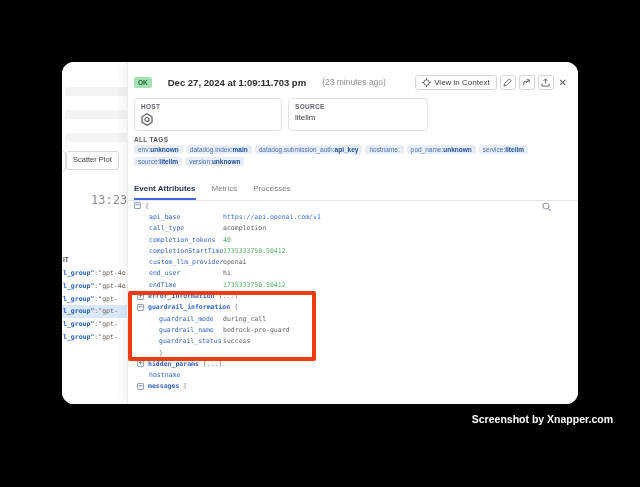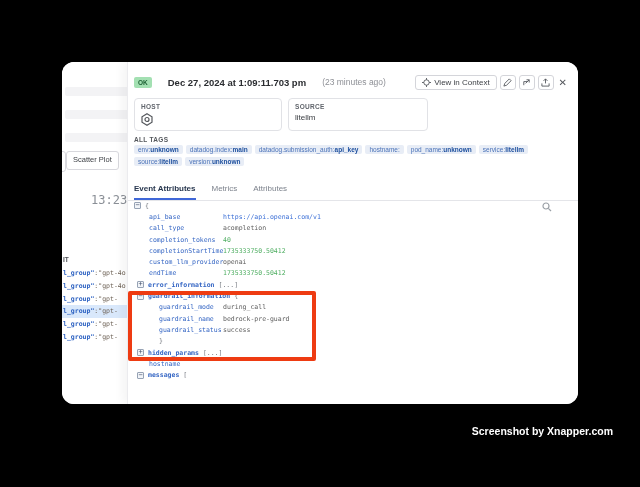--- a/index.html
+++ b/index.html
@@ -62,21 +62,21 @@
   .kx{color:#3566c4;font-weight:bold;margin-right:4px;}
   .v-link{color:#3b6fd6;}
   .v-string{color:#5e5e5e;}
   .v-number{color:#4fae62;}
   .p{color:#777b82;}
   .search-ico{position:absolute;right:26px;top:140px;}
   
   .annotation{position:absolute;left:66px;top:229px;width:188px;height:70px;box-sizing:border-box;
               border:4px solid #ee3b12;border-radius:2px;z-index:40;}
   
-  .watermark{position:absolute;right:27px;top:413px;color:#fff;font-size:10.5px;font-weight:bold;margin-top:12px;}
+  .watermark{position:absolute;right:27px;top:413px;color:#fff;font-size:10.5px;font-weight:bold;}
   svg{display:block;}
 </style>
 </head>
 <body>
 
 <div class="window">
 
   <div class="left-col">
     <div class="skel s1"></div>
     <div class="skel s2"></div>
@@ -180,21 +180,21 @@
         <span class="tag"><span class="tag-key">hostname:</span></span>
         <span class="tag"><span class="tag-key">pod_name:</span><span class="tag-val">unknown</span></span>
         <span class="tag"><span class="tag-key">service:</span><span class="tag-val">litellm</span></span>
         <span class="tag"><span class="tag-key">source:</span><span class="tag-val">litellm</span></span>
         <span class="tag"><span class="tag-key">version:</span><span class="tag-val">unknown</span></span>
       </div>
 
     <div class="tabs">
         <div class="tab active">Event Attributes</div>
         <div class="tab">Metrics</div>
-        <div class="tab">Attributes</div>
+        <div class="tab">Processes</div>
       </div>
 
     <div class="json">
         <div class="json-row ind0 has-exp">
           <span class="exp">−</span>
           <span class="p">{</span>
         </div>
         <div class="json-row ind1">
           <span class="k grp-a">api_base</span>
           <span class="v-link">https://api.openai.com/v1</span>
@@ -207,20 +207,24 @@
           <span class="k grp-a">completion_tokens</span>
           <span class="v-number">40</span>
         </div>
         <div class="json-row ind1">
           <span class="k grp-a">completionStartTime</span>
           <span class="v-number">1735333750.50412</span>
         </div>
         <div class="json-row ind1">
           <span class="k grp-a">custom_llm_provider</span>
           <span class="v-string">openai</span>
+        </div>
+        <div class="json-row ind1">
+          <span class="k grp-a">end_user</span>
+          <span class="v-string">hi</span>
         </div>
         <div class="json-row ind1">
           <span class="k grp-a">endTime</span>
           <span class="v-number">1735333750.50412</span>
         </div>
         <div class="json-row ind1 has-exp">
           <span class="exp">+</span>
           <span class="kx">error_information</span>
           <span class="p">[...]</span>
         </div>

